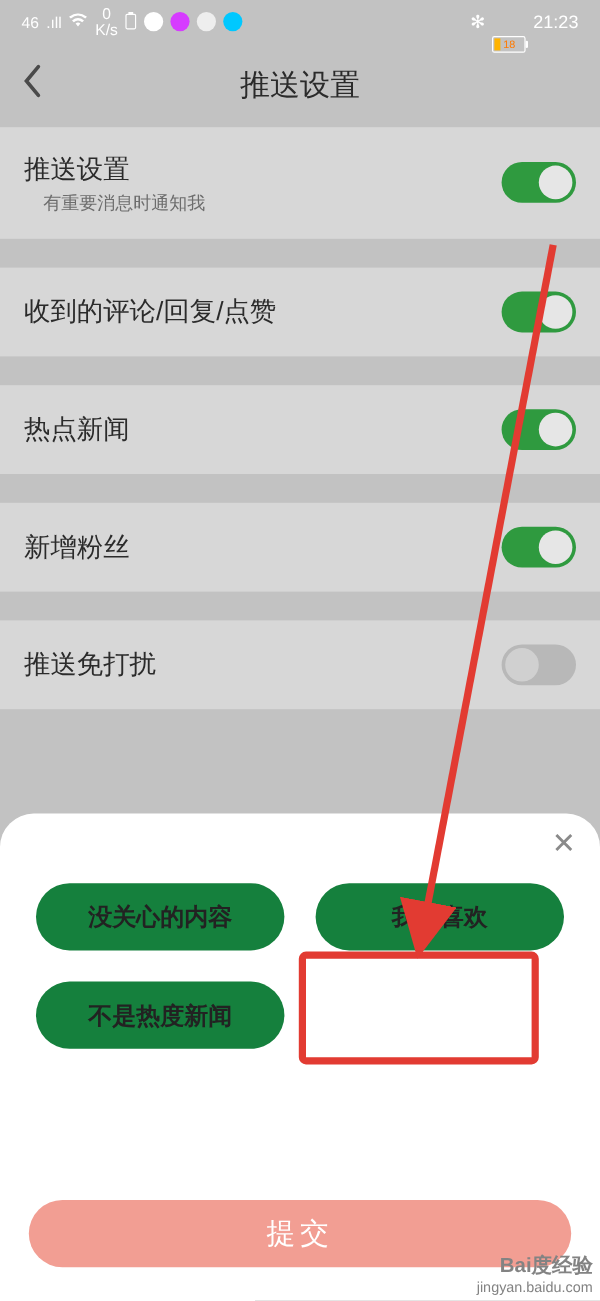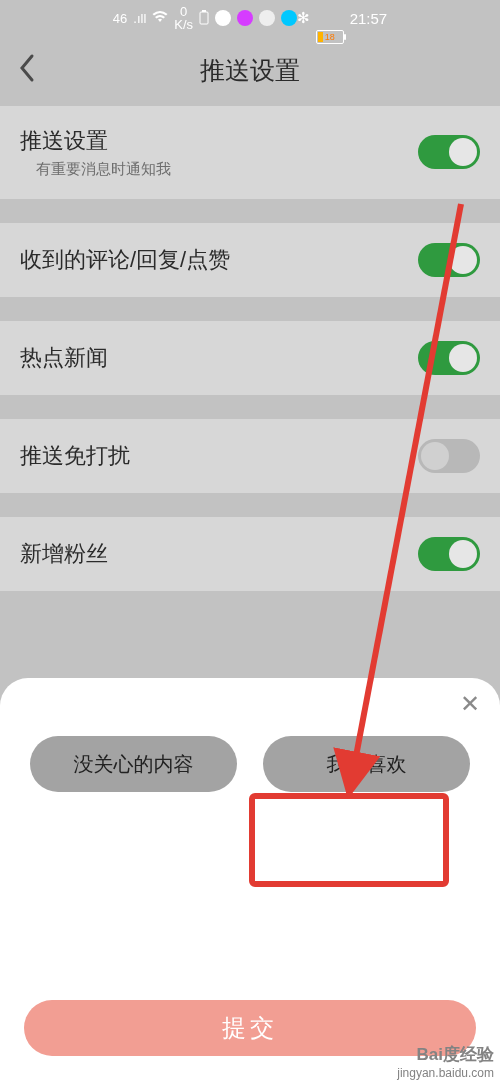--- a/index.html
+++ b/index.html
@@ -1,17 +1,17 @@
 <!DOCTYPE html>
 <html><head>
   <meta charset="utf-8">
   <style>
     * { margin:0; padding:0; box-sizing:border-box; }
     body { width:500px; height:1084px; background:#c2c2c2; font-family:-apple-system,"PingFang SC","Microsoft YaHei",sans-serif; position:relative; overflow:hidden; }
-    .statusbar { display:flex; justify-content:center; align-items:center; padding:4px 18px 2px 18px; height:34px; color:#fff; font-size:15px; }
+    .statusbar { display:flex; justify-content:space-between; align-items:center; padding:4px 18px 2px 18px; height:34px; color:#fff; font-size:15px; }
     .sb-left { display:flex; align-items:center; gap:6px; }
     .sb-left span { font-size:13px; line-height:1; }
     .sb-stack { display:flex; flex-direction:column; align-items:center; font-size:10px; line-height:10px; }
     .sb-icons { display:inline-block; width:16px; height:16px; border-radius:50%; }
     .ic1{background:#fff;} .ic2{background:#d63cff;} .ic3{background:#eee;} .ic4{background:#00c8ff;}
     .sb-right { display:flex; align-items:center; gap:6px; font-size:15px; }
     .batt { display:inline-flex; align-items:center; gap:0; }
     .batt-body { width:28px; height:14px; border:1.5px solid #fff; border-radius:2px; position:relative; display:flex; align-items:center; justify-content:center;margin-top:38px; }
     .batt-body::after{ content:""; position:absolute; right:-3px; top:3px; width:2px; height:6px; background:#fff; border-radius:1px;}
     .batt-fill{ position:absolute; left:1px; top:1px; bottom:1px; width:5px; background:#ffb300;}
@@ -27,21 +27,21 @@
     .toggle { width:62px; height:34px; border-radius:20px; position:relative; flex:0 0 auto; }
     .toggle.on { background:#2f9a3f; }
     .toggle.off { background:#b8b8b8; }
     .knob { width:28px; height:28px; border-radius:50%; background:#e6e6e6; position:absolute; top:3px; }
     .toggle.on .knob { right:3px; }
     .toggle.off .knob { left:3px; background:#d0d0d0; }
     .modal-backdrop { position:absolute; left:0; right:0; bottom:0; top:0; }
     .modal { position:absolute; left:0; right:0; bottom:0; height:406px; background:#fff; border-top-left-radius:28px; border-top-right-radius:28px; padding:22px 24px 0 24px; }
     .modal-close { position:absolute; top:14px; right:20px; font-size:24px; color:#8a8a8a; line-height:1; }
     .opt-grid { display:grid; grid-template-columns:1fr 1fr; column-gap:26px; row-gap:26px; margin-top:36px; padding:0 6px; }
-    .opt { background:#a3a3a3; border-radius:28px; height:56px; display:flex; align-items:center; justify-content:center; font-size:20px; color:#222; }
+    .opt { background:#15803d; border-radius:28px; height:56px; display:flex; align-items:center; justify-content:center; font-size:20px; color:#222;font-weight:bold; }
     .highlight-box { position:absolute; border:6px solid #e23b32; border-radius:6px; pointer-events:none; }
     .submit { position:absolute; left:24px; right:24px; bottom:28px; height:56px; background:#f29e93; border-radius:28px; display:flex; align-items:center; justify-content:center; color:#fff; font-size:24px; letter-spacing:4px; }
     .arrow-svg { position:absolute; left:0; top:0; pointer-events:none; }
     .watermark { position:absolute; right:6px; bottom:4px; color:#838383; font-size:12px; text-align:right; line-height:1.2; }
     .watermark .b { font-size:17px; font-weight:bold; letter-spacing:0;margin-top:24px; }
   </style>
 </head>
 <body>
 
 <div class="statusbar">
@@ -69,21 +69,21 @@
     <span class="sb-icons ic4"></span>
   </div>
   <div class="sb-right">
     <span>✻</span>
     <span class="batt">
       <span class="batt-body">
           <span class="batt-fill"></span>
           <span class="batt-txt">18</span>
         </span>
     </span>
-    <span>21:57</span>
+    <span>21:23</span>
   </div>
 </div>
 
 <div class="header">
   <span class="back">
     <svg width="18" height="30" viewBox="0 0 18 30">
         <path d="M14 3 L4 15 L14 27" stroke="#4a4a4a" stroke-width="3" fill="none" stroke-linecap="round"></path>
       </svg>
   </span>
   <span class="title">推送设置</span>
@@ -110,42 +110,43 @@
   <div class="row">
     <div class="labels">
         <span class="label">热点新闻</span>
       </div>
     <div class="toggle on">
         <div class="knob"></div>
       </div>
   </div>
   <div class="row">
     <div class="labels">
-        <span class="label">推送免打扰</span>
+        <span class="label">新增粉丝</span>
       </div>
-    <div class="toggle off">
+    <div class="toggle on">
         <div class="knob"></div>
       </div>
   </div>
   <div class="row">
     <div class="labels">
-        <span class="label">新增粉丝</span>
+        <span class="label">推送免打扰</span>
       </div>
-    <div class="toggle on">
+    <div class="toggle off">
         <div class="knob"></div>
       </div>
   </div>
 </div>
 
 <div class="modal-backdrop"></div>
 <div class="modal">
   <span class="modal-close">✕</span>
   <div class="opt-grid">
     <div class="opt">没关心的内容</div>
     <div class="opt">我不喜欢</div>
+    <div class="opt">不是热度新闻</div>
   </div>
   <div class="submit">提交</div>
 </div>
 
 <div class="highlight-box" style="left:249px; top:793px; width:200px; height:94px;"></div>
 
 <svg class="arrow-svg" width="500" height="1084">
   <defs>
       <marker id="ah" markerWidth="10" markerHeight="10" refX="7" refY="4" orient="auto">
         <path d="M0,0 L8,4 L0,8 Z" fill="#e23b32"></path>

